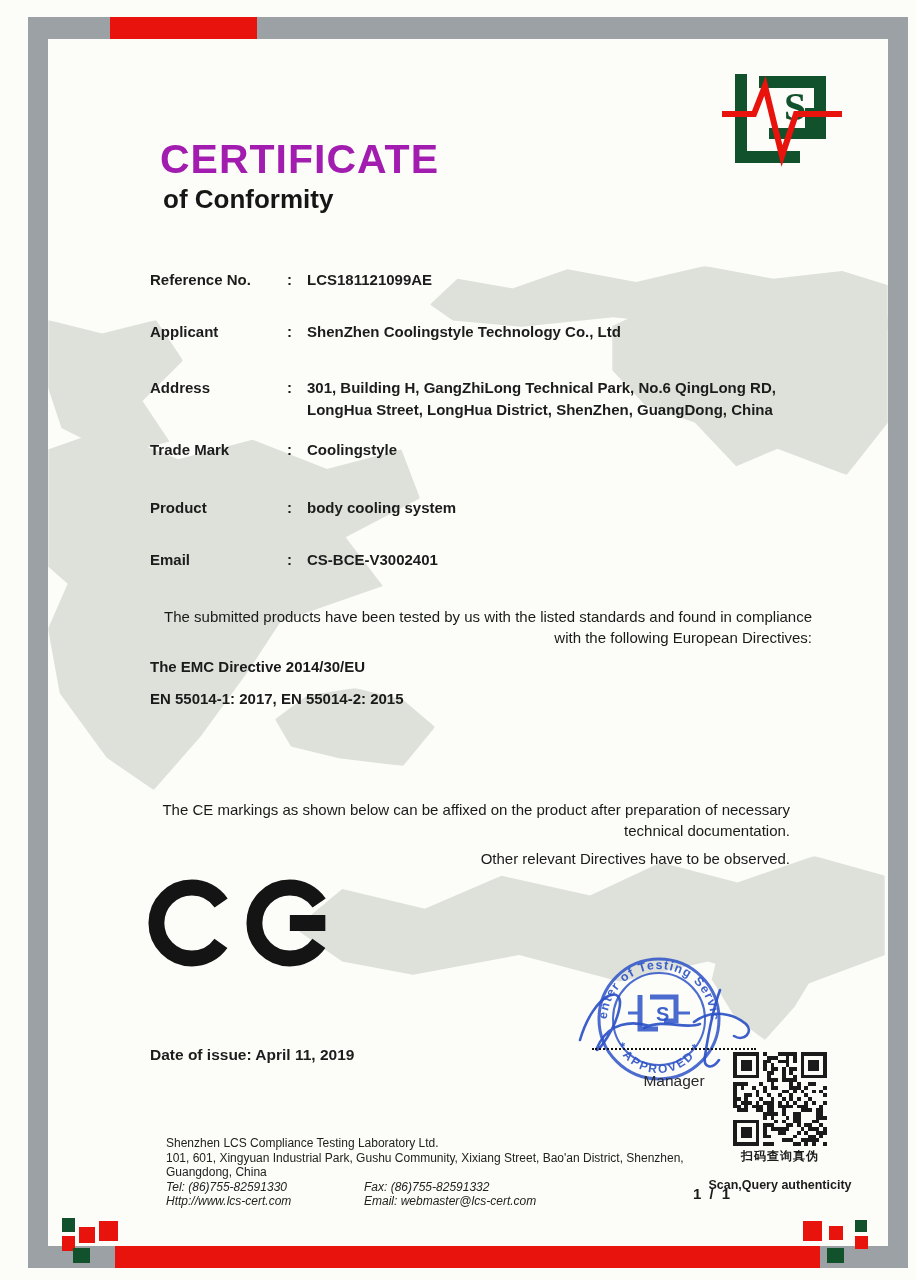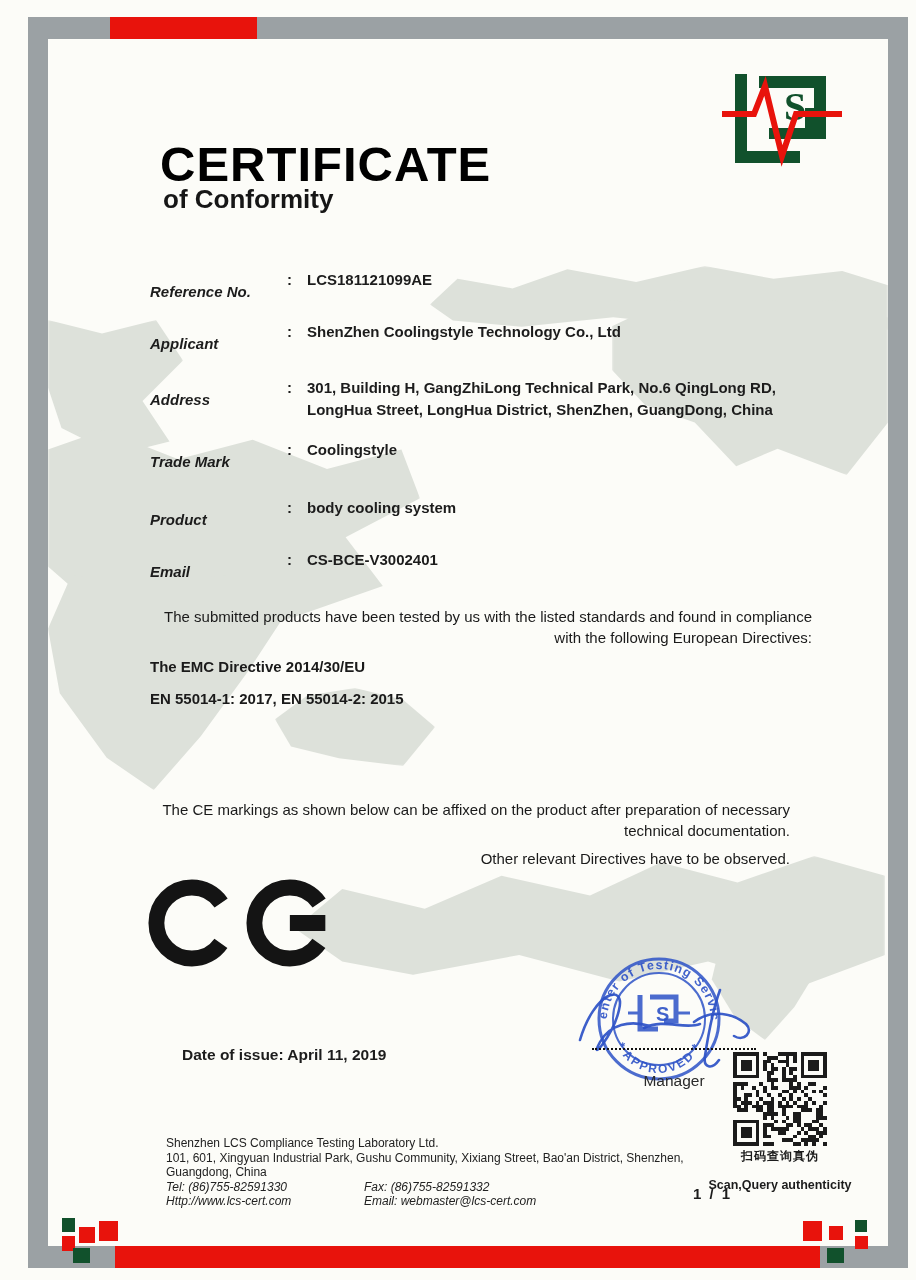--- a/index.html
+++ b/index.html
@@ -11,29 +11,29 @@
   .abs{position:absolute;}
   
   .frame{background:#9ba1a4; z-index:5;}
   .red{background:#e8130c;}
   .green{background:#11512c;}
   .sq{position:absolute; z-index:7;}
   
   .wm{position:absolute; background:#dde1da; z-index:1; filter:blur(1.2px);}
   
   .content{position:absolute; inset:0; z-index:2;}
-  .title1{position:absolute; left:160px; top:136px; font-size:49px; font-weight:bold; letter-spacing:1px; color:#000000;}
+  .title1{position:absolute; left:160px; top:136px; font-size:41px; font-weight:bold; letter-spacing:1px; color:#a21caf;}
   .title2{position:absolute; left:163px; top:184px; font-size:26px; font-weight:bold; color:#161616;}
   .field-row{position:absolute; left:150px; width:680px; font-size:15px; font-weight:bold; line-height:1.45;}
-  .field-row .lab{position:absolute; left:0; top:12px; width:130px;font-style:italic;}
+  .field-row .lab{position:absolute; left:0; top:0; width:130px;}
   .field-row .col{position:absolute; left:137px; top:0;}
   .field-row .val{position:absolute; left:157px; top:0; width:520px;}
   .para{position:absolute; left:150px; font-size:15px; line-height:1.42; color:#1a1a1a;text-align:right;}
   .bold{font-weight:bold;}
-  .date-issue{position:absolute; left:150px; top:1046px; font-size:15.5px; font-weight:bold;margin-left:32px;}
+  .date-issue{position:absolute; left:150px; top:1046px; font-size:15.5px; font-weight:bold;}
   .sig-block{position:absolute; z-index:3;}
   .dotline{position:absolute; left:592px; top:1048px; width:164px; border-bottom:2.5px dotted #111; z-index:4;}
   .manager{position:absolute; left:592px; top:1064px; width:164px; text-align:center; font-size:15.5px; color:#2b2b2b; z-index:4;margin-top:8px;}
   .qr-wrap{position:absolute; left:733px; top:1052px; width:94px; height:94px; z-index:3;}
   .qr-cap{position:absolute; left:690px; top:1148px; width:180px; text-align:center; z-index:3;}
   .qr-cap .zh{font-size:12px; font-weight:bold; letter-spacing:1px;}
   .qr-cap .en{font-size:12.5px; font-weight:bold; margin-top:13px;}
   .pagenum{position:absolute; left:693px; top:1185px; font-size:15px; font-weight:bold; letter-spacing:2px;}
   .footer{position:absolute; left:166px; top:1136px; font-size:12px; line-height:14.5px; color:#222;}
   .contact{position:relative; margin-top:0;font-style:italic;}

